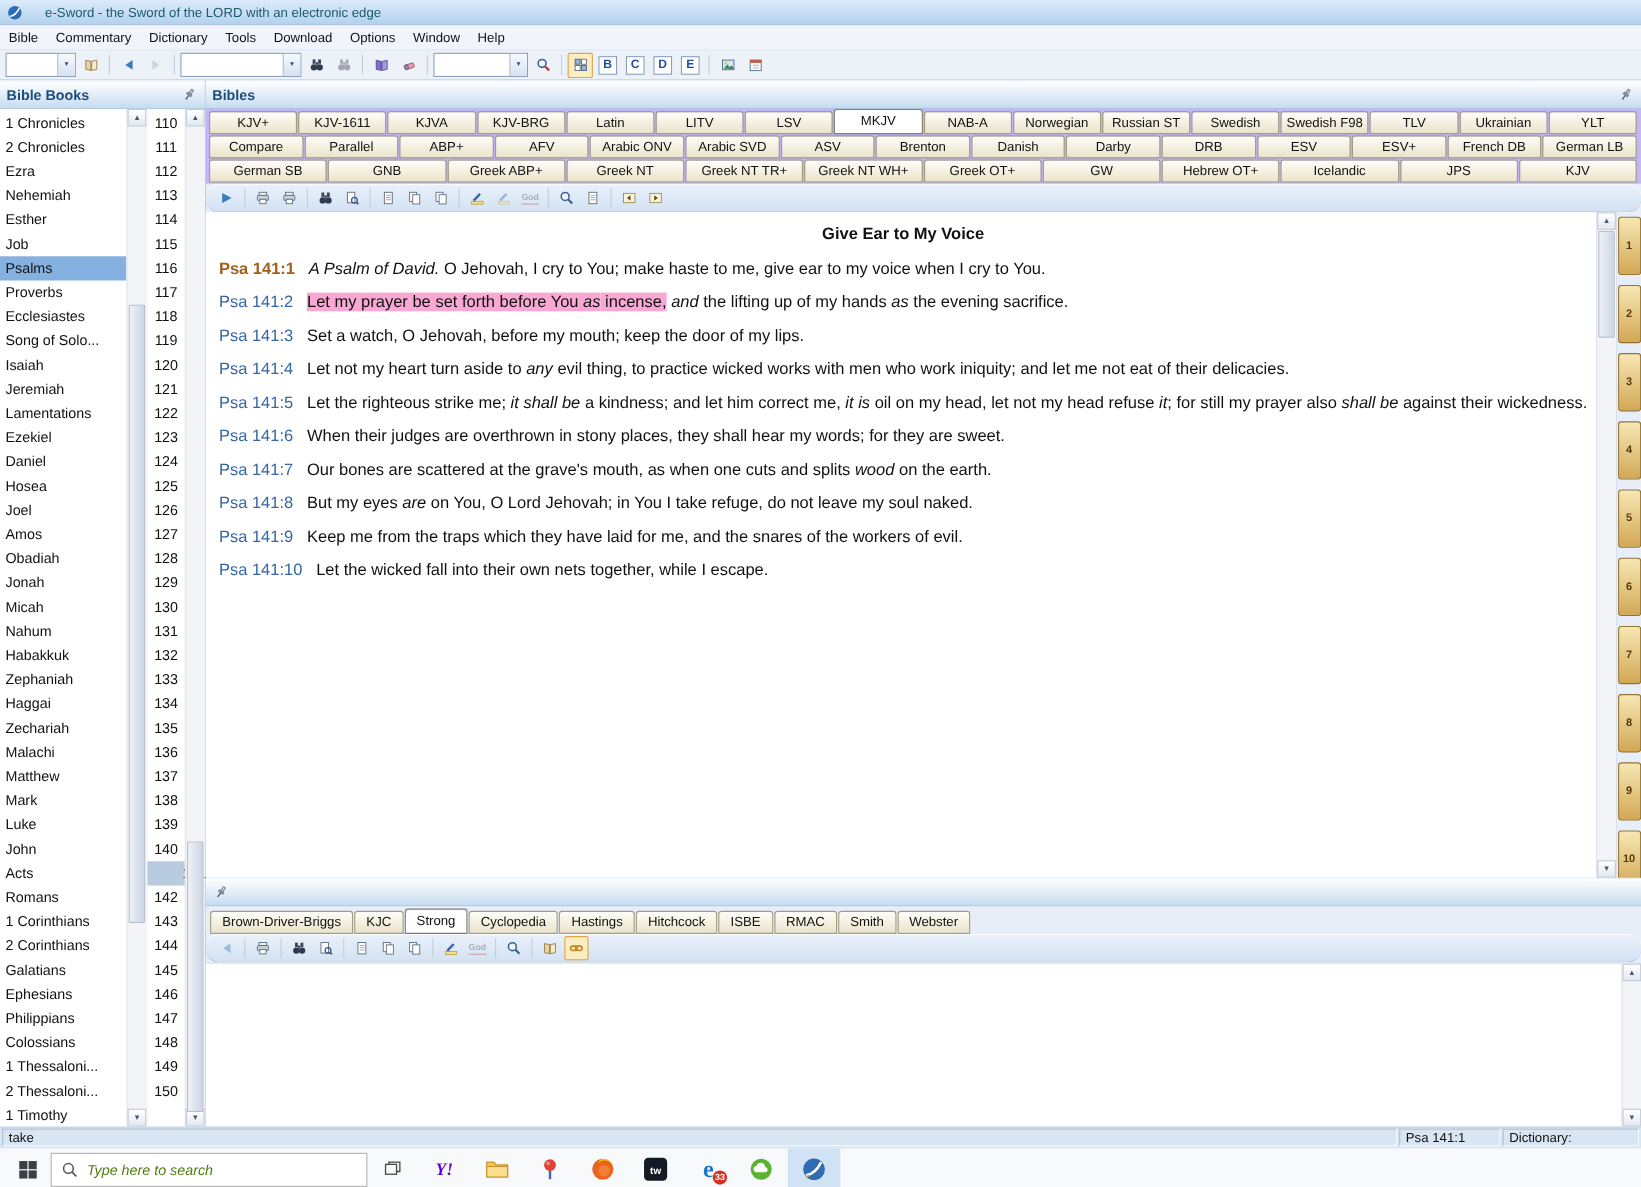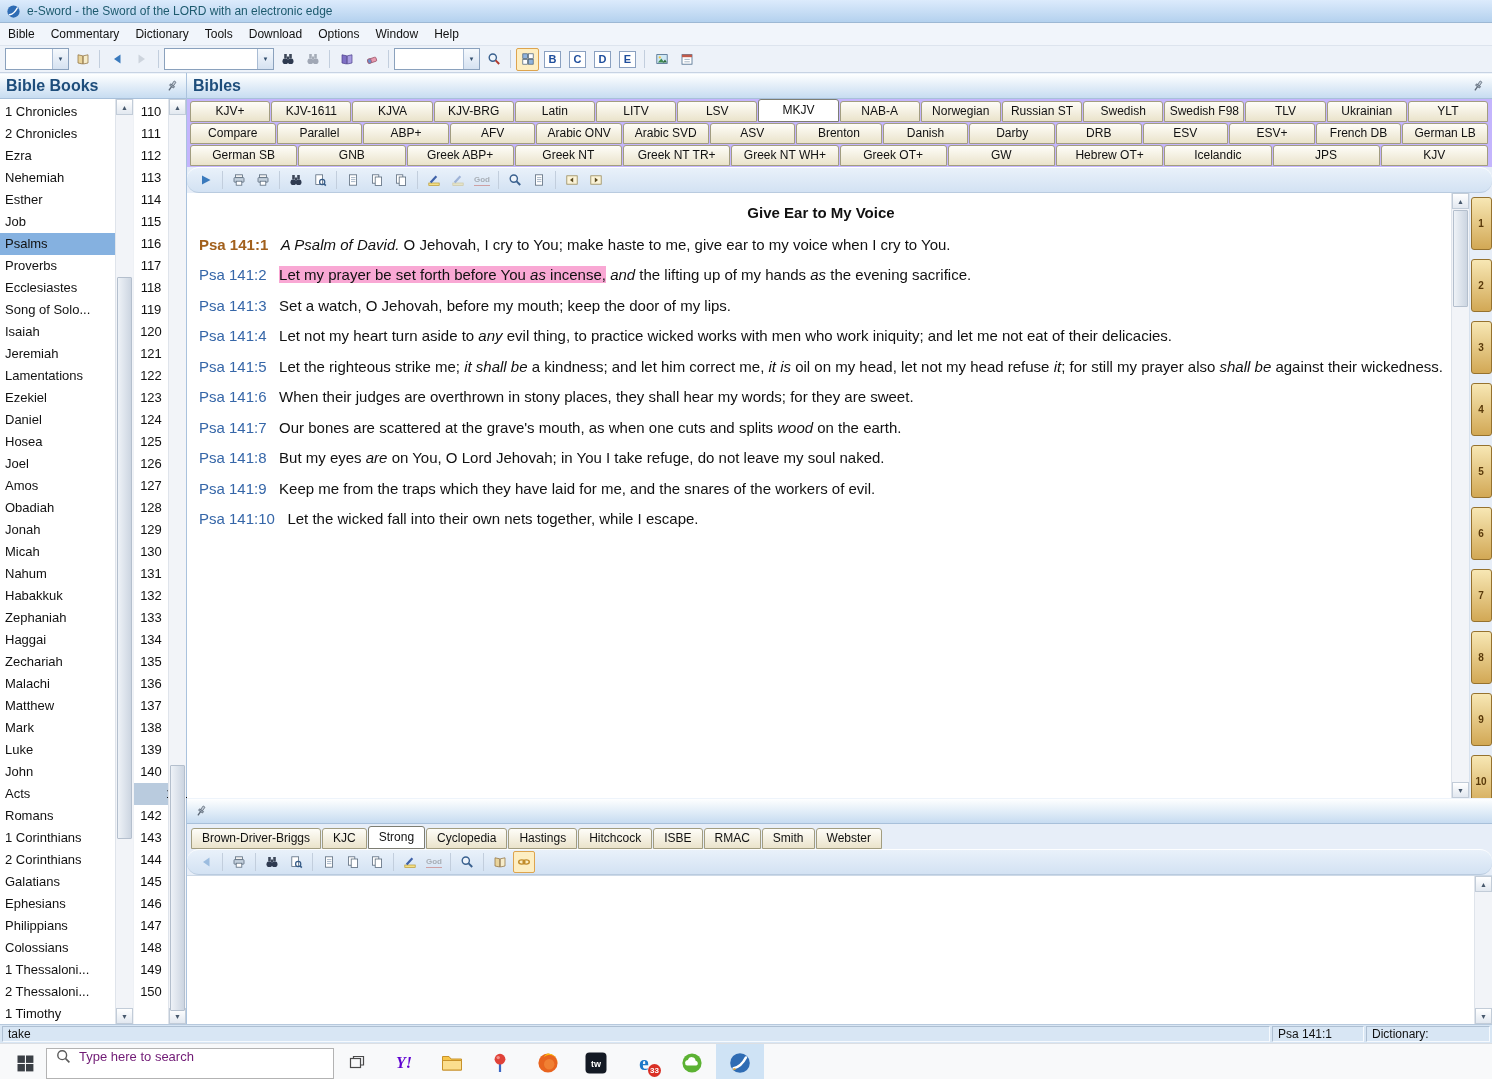--- a/index.html
+++ b/index.html
@@ -1,34 +1,34 @@
 <!DOCTYPE html>
 <html><head>
 <meta charset="utf-8">
 <style>
   html,body{margin:0;padding:0;background:#9aa5b1;}
   #app{position:relative;width:1492px;height:1079px;background:#e7eef8;font-family:"Liberation Sans",sans-serif;overflow:hidden;color:#111;}
   
-  .titlebar{height:22px;display:flex;align-items:center;gap:6px;padding-left:6px;background:linear-gradient(#dcebfc,#b4d1ee);border-bottom:1px solid #9db8d4;font-size:12px;color:#1d5a6e;}
+  .titlebar{height:22px;display:flex;align-items:center;gap:20px;padding-left:6px;background:linear-gradient(#dcebfc,#b4d1ee);border-bottom:1px solid #9db8d4;font-size:12px;color:#1d5a6e;}
   .menubar{height:22px;display:flex;align-items:center;background:#f1f5fb;border-bottom:1px solid #dde4ee;font-size:12px;}
   .menu-item{padding:2px 8px;cursor:default;}
   .toolbar{height:26px;display:flex;align-items:center;background:#edf2f9;border-bottom:1px solid #c7d3e3;padding:0 5px;gap:2px;}
   .tbtn{width:21px;height:21px;flex:none;display:flex;align-items:center;justify-content:center;border:1px solid transparent;border-radius:2px;}
   .tbtn.active{border-color:#dda44e;background:#fdeec2;}
   .tbtn.disabled{opacity:.4;}
   .tsep{width:1px;height:18px;background:#c2cedd;margin:0 3px;flex:none;}
   .combo{height:20px;background:#fff;border:1px solid #8aa1bd;display:flex;align-items:center;flex:none;}
   .combo .cval{flex:1;font-size:12px;padding-left:3px;}
   .combo .carrow{width:15px;height:100%;background:linear-gradient(#f5f9fd,#d6e2f1);border-left:1px solid #a9bcd4;display:flex;align-items:center;justify-content:center;font-size:6px;color:#34506e;}
   .letter{width:15px;height:15px;line-height:15px;text-align:center;font-size:11px;font-weight:bold;color:#1f4e9c;background:#fff;border:1px solid #8aa0c0;}
   .god{font-size:8px;font-weight:bold;color:#555;border-bottom:1px solid #c0392b;line-height:10px;}
   
   .workspace{display:flex;height:951px;}
   .sidebar{width:186px;flex:none;display:flex;flex-direction:column;border-right:1px solid #aac2dd;background:#e7eef8;}
-  .panel-header{height:24px;flex:none;display:flex;align-items:center;padding:0 6px;background:linear-gradient(#feffff,#c7dcf1);border-top:1px solid #eef4fb;border-bottom:1px solid #a8c0da;font-size:16px;font-weight:bold;color:#1e4d7b;}
+  .panel-header{height:24px;flex:none;display:flex;align-items:center;padding:0 6px;background:linear-gradient(#feffff,#c7dcf1);border-top:1px solid #eef4fb;border-bottom:1px solid #a8c0da;font-size:13px;font-weight:bold;color:#1e4d7b;}
   .panel-header .ph-title{flex:1;}
   .pinbtn{width:16px;height:16px;display:flex;align-items:center;justify-content:center;}
   .sidebar-body{flex:1;display:flex;min-height:0;background:#fff;}
   .books{flex:1;overflow:hidden;font-size:13px;padding-top:2px;min-width:0;}
   .book-item{height:22px;line-height:22px;padding-left:5px;white-space:nowrap;overflow:hidden;}
   .book-item.selected{background:#85b1e0;}
   .chapters{width:34px;flex:none;text-align:center;font-size:13px;padding-top:2px;border-left:1px solid #eef1f5;}
   .chap-item{height:22px;line-height:22px;}
   .chap-item.selected{background:#b9cbde;padding-left:32px;}
   .vscroll{width:17px;flex:none;position:relative;background:#f2f4f8;border-left:1px solid #dfe4eb;}
@@ -58,21 +58,21 @@
   .dict-content{height:148px;flex:none;display:flex;background:#fff;border-top:1px solid #cdd9e7;}
   .dict-body{flex:1;}
   
   .statusbar{height:19px;display:flex;gap:2px;align-items:stretch;background:#d8e6f4;border-top:1px solid #b7c9dd;padding:1px 2px;font-size:12px;box-sizing:border-box;}
   .scell{border:1px solid;border-color:#aebfd2 #f6fafe #f6fafe #aebfd2;padding:0 5px;display:flex;align-items:center;box-sizing:border-box;}
   .scell.grow{flex:1;}
   .scell.ref{width:92px;flex:none;}
   .scell.dict{width:124px;flex:none;}
   .taskbar{height:39px;display:flex;align-items:center;background:#f8f9fa;border-top:1px solid #dcdfe3;padding-left:4px;box-sizing:border-box;}
   .tb-start{width:42px;height:100%;flex:none;display:flex;align-items:center;justify-content:center;}
-  .tb-search{width:288px;height:31px;flex:none;background:#fff;border:1px solid #b3b3b3;display:flex;align-items:flex-start;gap:8px;padding-left:9px;font-size:13px;color:#701a75;box-sizing:border-box;}
+  .tb-search{width:288px;height:31px;flex:none;background:#fff;border:1px solid #b3b3b3;display:flex;align-items:center;gap:8px;padding-left:9px;font-size:13px;color:#4d7c0f;box-sizing:border-box;font-style:italic;}
   .tb-taskview{width:46px;height:100%;flex:none;display:flex;align-items:center;justify-content:center;}
   .tb-apps{display:flex;height:100%;}
   .tb-app{width:48px;height:100%;flex:none;display:flex;align-items:center;justify-content:center;position:relative;}
   .tb-app.active{background:#cfe3f5;box-shadow:inset 0 -2px 0 #3f8cc8;}
   .appicon{display:flex;align-items:center;justify-content:center;}
   .badge{position:absolute;right:7px;bottom:5px;min-width:13px;height:13px;border-radius:7px;background:#d93025;color:#fff;font-size:8px;font-weight:bold;display:flex;align-items:center;justify-content:center;padding:0 2px;box-sizing:border-box;}
   svg{display:block;}
 </style>
 </head>
 <body>

